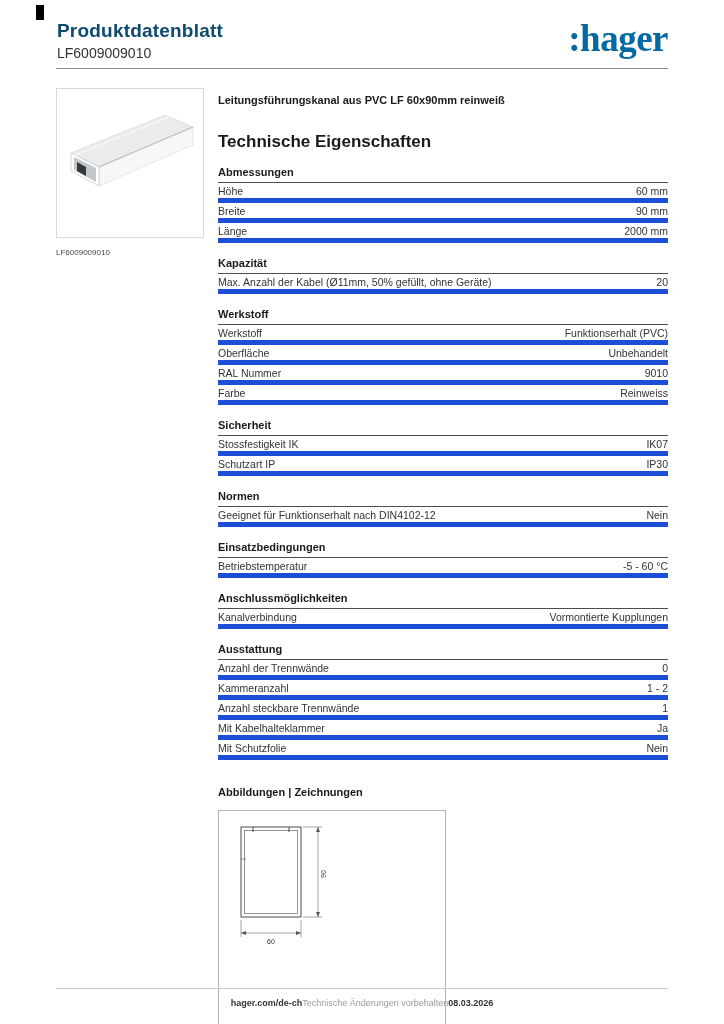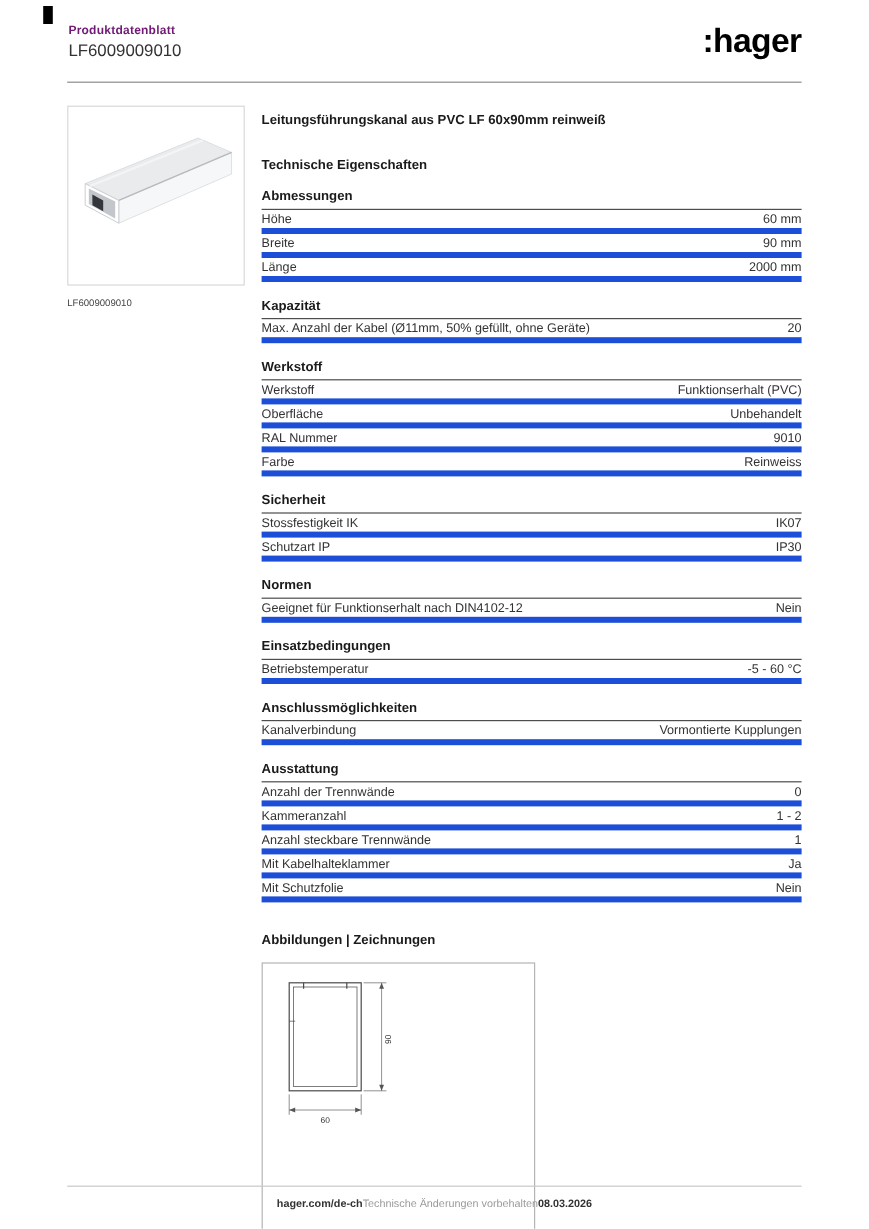--- a/index.html
+++ b/index.html
@@ -1,30 +1,30 @@
 <!DOCTYPE html>
 <html><head>
 <meta charset="utf-8">
 <style>
   html,body{margin:0;padding:0;}
   body{width:724px;height:1024px;background:#ffffff;font-family:"Liberation Sans",sans-serif;color:#333;}
   .page{position:relative;width:724px;height:1024px;overflow:hidden;background:#fff;}
   .print-mark{position:absolute;left:36px;top:5px;width:8px;height:15px;background:#000;}
   .header{position:absolute;left:57px;top:20px;right:56px;height:46px;}
-  .doc-title{font-size:10px;font-weight:bold;color:#701a75;letter-spacing:.2px;}
+  .doc-title{font-size:19px;font-weight:bold;color:#0c4a6e;letter-spacing:.2px;}
   .doc-id{font-size:14px;color:#333;margin-top:3px;}
-  .logo{position:absolute;right:0;top:0;font-size:28px;font-weight:bold;color:#000000;letter-spacing:-0.5px;line-height:1;}
+  .logo{position:absolute;right:0;top:0;font-size:37px;font-weight:bold;color:#0369a1;letter-spacing:-0.5px;line-height:1;font-family:Liberation Serif, serif;}
   .header-rule{position:absolute;left:56px;right:56px;top:68px;border-top:1px solid #8c8c8c;height:0;}
   .content{position:absolute;left:56px;top:88px;right:56px;display:flex;}
   .aside{width:146px;margin-right:16px;flex:none;}
   .product-image{width:146px;height:148px;border:1px solid #d9d9d9;background:#fff;}
   .caption{font-size:8px;color:#444;margin-top:10px;}
   .main{flex:1;min-width:0;}
   .prod-title{font-size:11px;font-weight:bold;color:#1a1a1a;margin:6px 0 0;}
-  .tech-heading{font-size:11px;font-weight:bold;color:#1a1a1a;margin:26px 0 4px;}
+  .tech-heading{font-size:17px;font-weight:bold;color:#1a1a1a;margin:26px 0 4px;}
   .spec-section{margin-top:14px;}
   .sec-heading{font-size:11px;font-weight:bold;color:#1a1a1a;padding-bottom:4px;border-bottom:1px solid #4d4d4d;}
   .row{display:flex;justify-content:space-between;align-items:center;height:15px;font-size:10.5px;border-bottom:5px solid #1d4ed8;color:#333;}
   .row .label{white-space:nowrap;overflow:hidden;}
   .row .value{white-space:nowrap;text-align:right;padding-left:8px;}
   .drawing-heading{font-size:11px;font-weight:bold;color:#1a1a1a;margin-top:26px;}
   .drawing-box{width:226px;height:232px;border:1px solid #b5b5b5;margin-top:12px;background:#fff;}
   .footer{position:absolute;left:56px;right:56px;bottom:16px;border-top:1px solid #c9c9c9;padding-top:9px;display:flex;justify-content:center;align-items:baseline;font-size:9px;}
   .footer .site{font-weight:bold;color:#333;text-decoration:none;}
   .footer .notice{color:#9a9a9a;}

